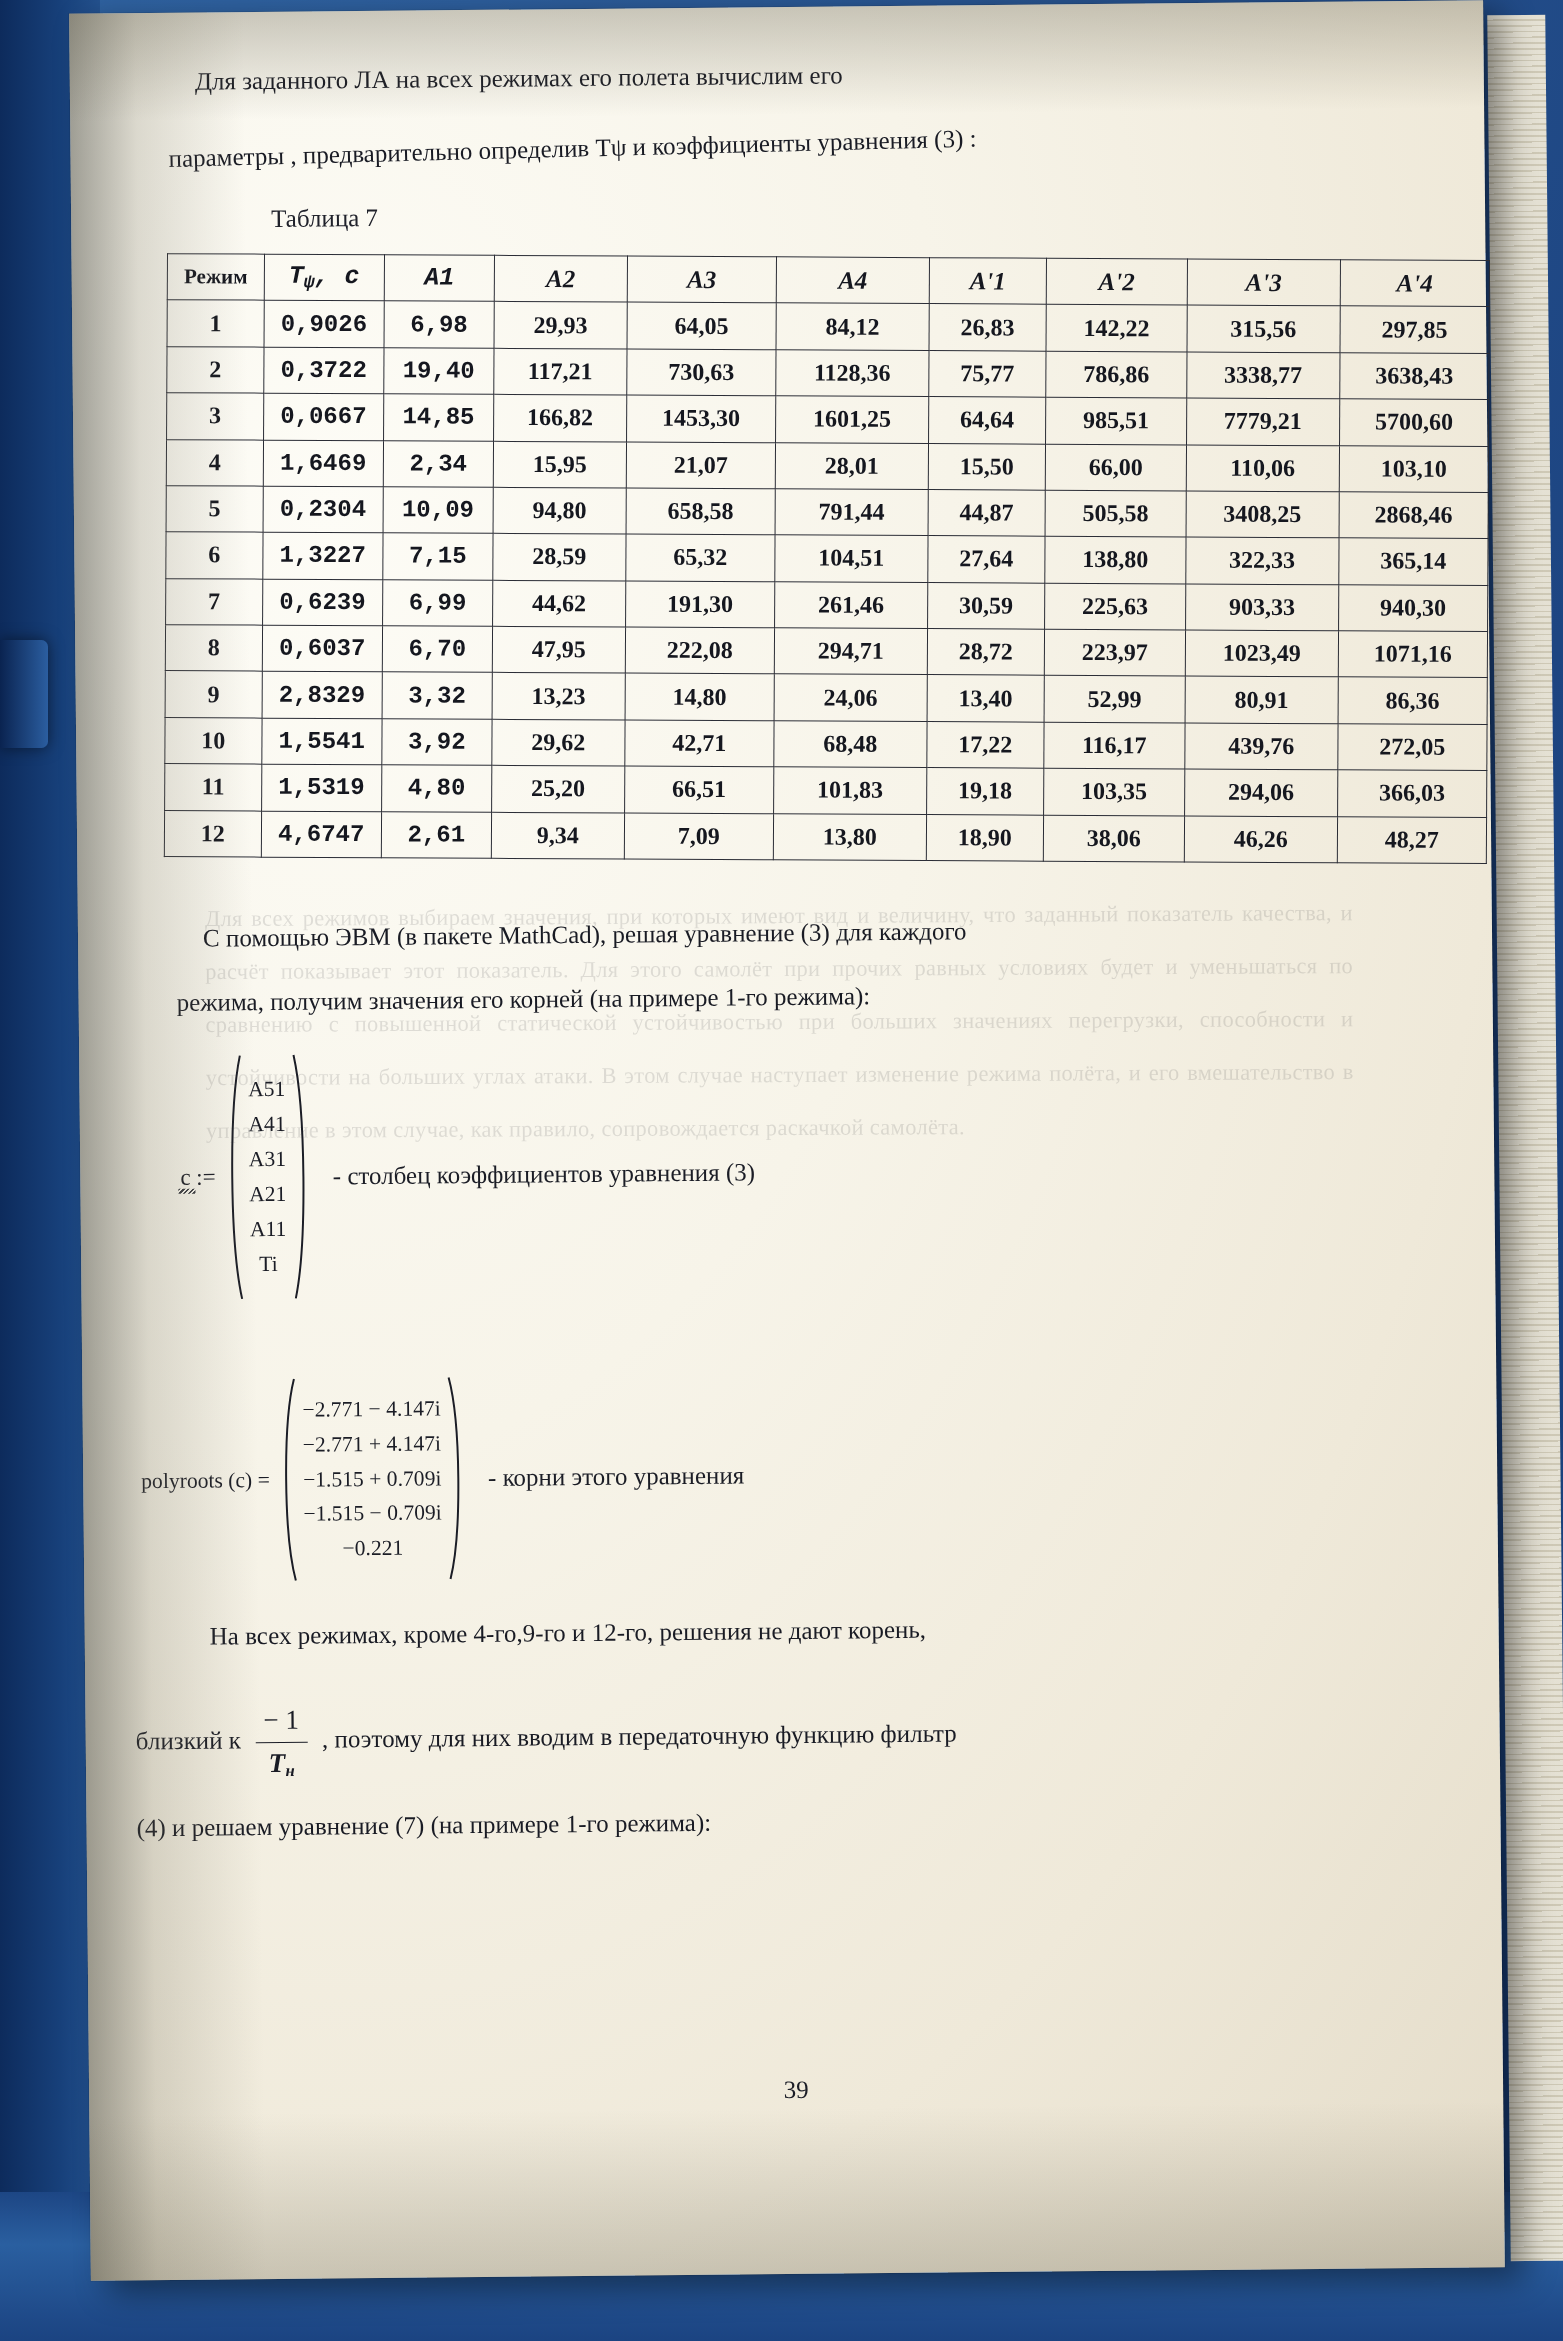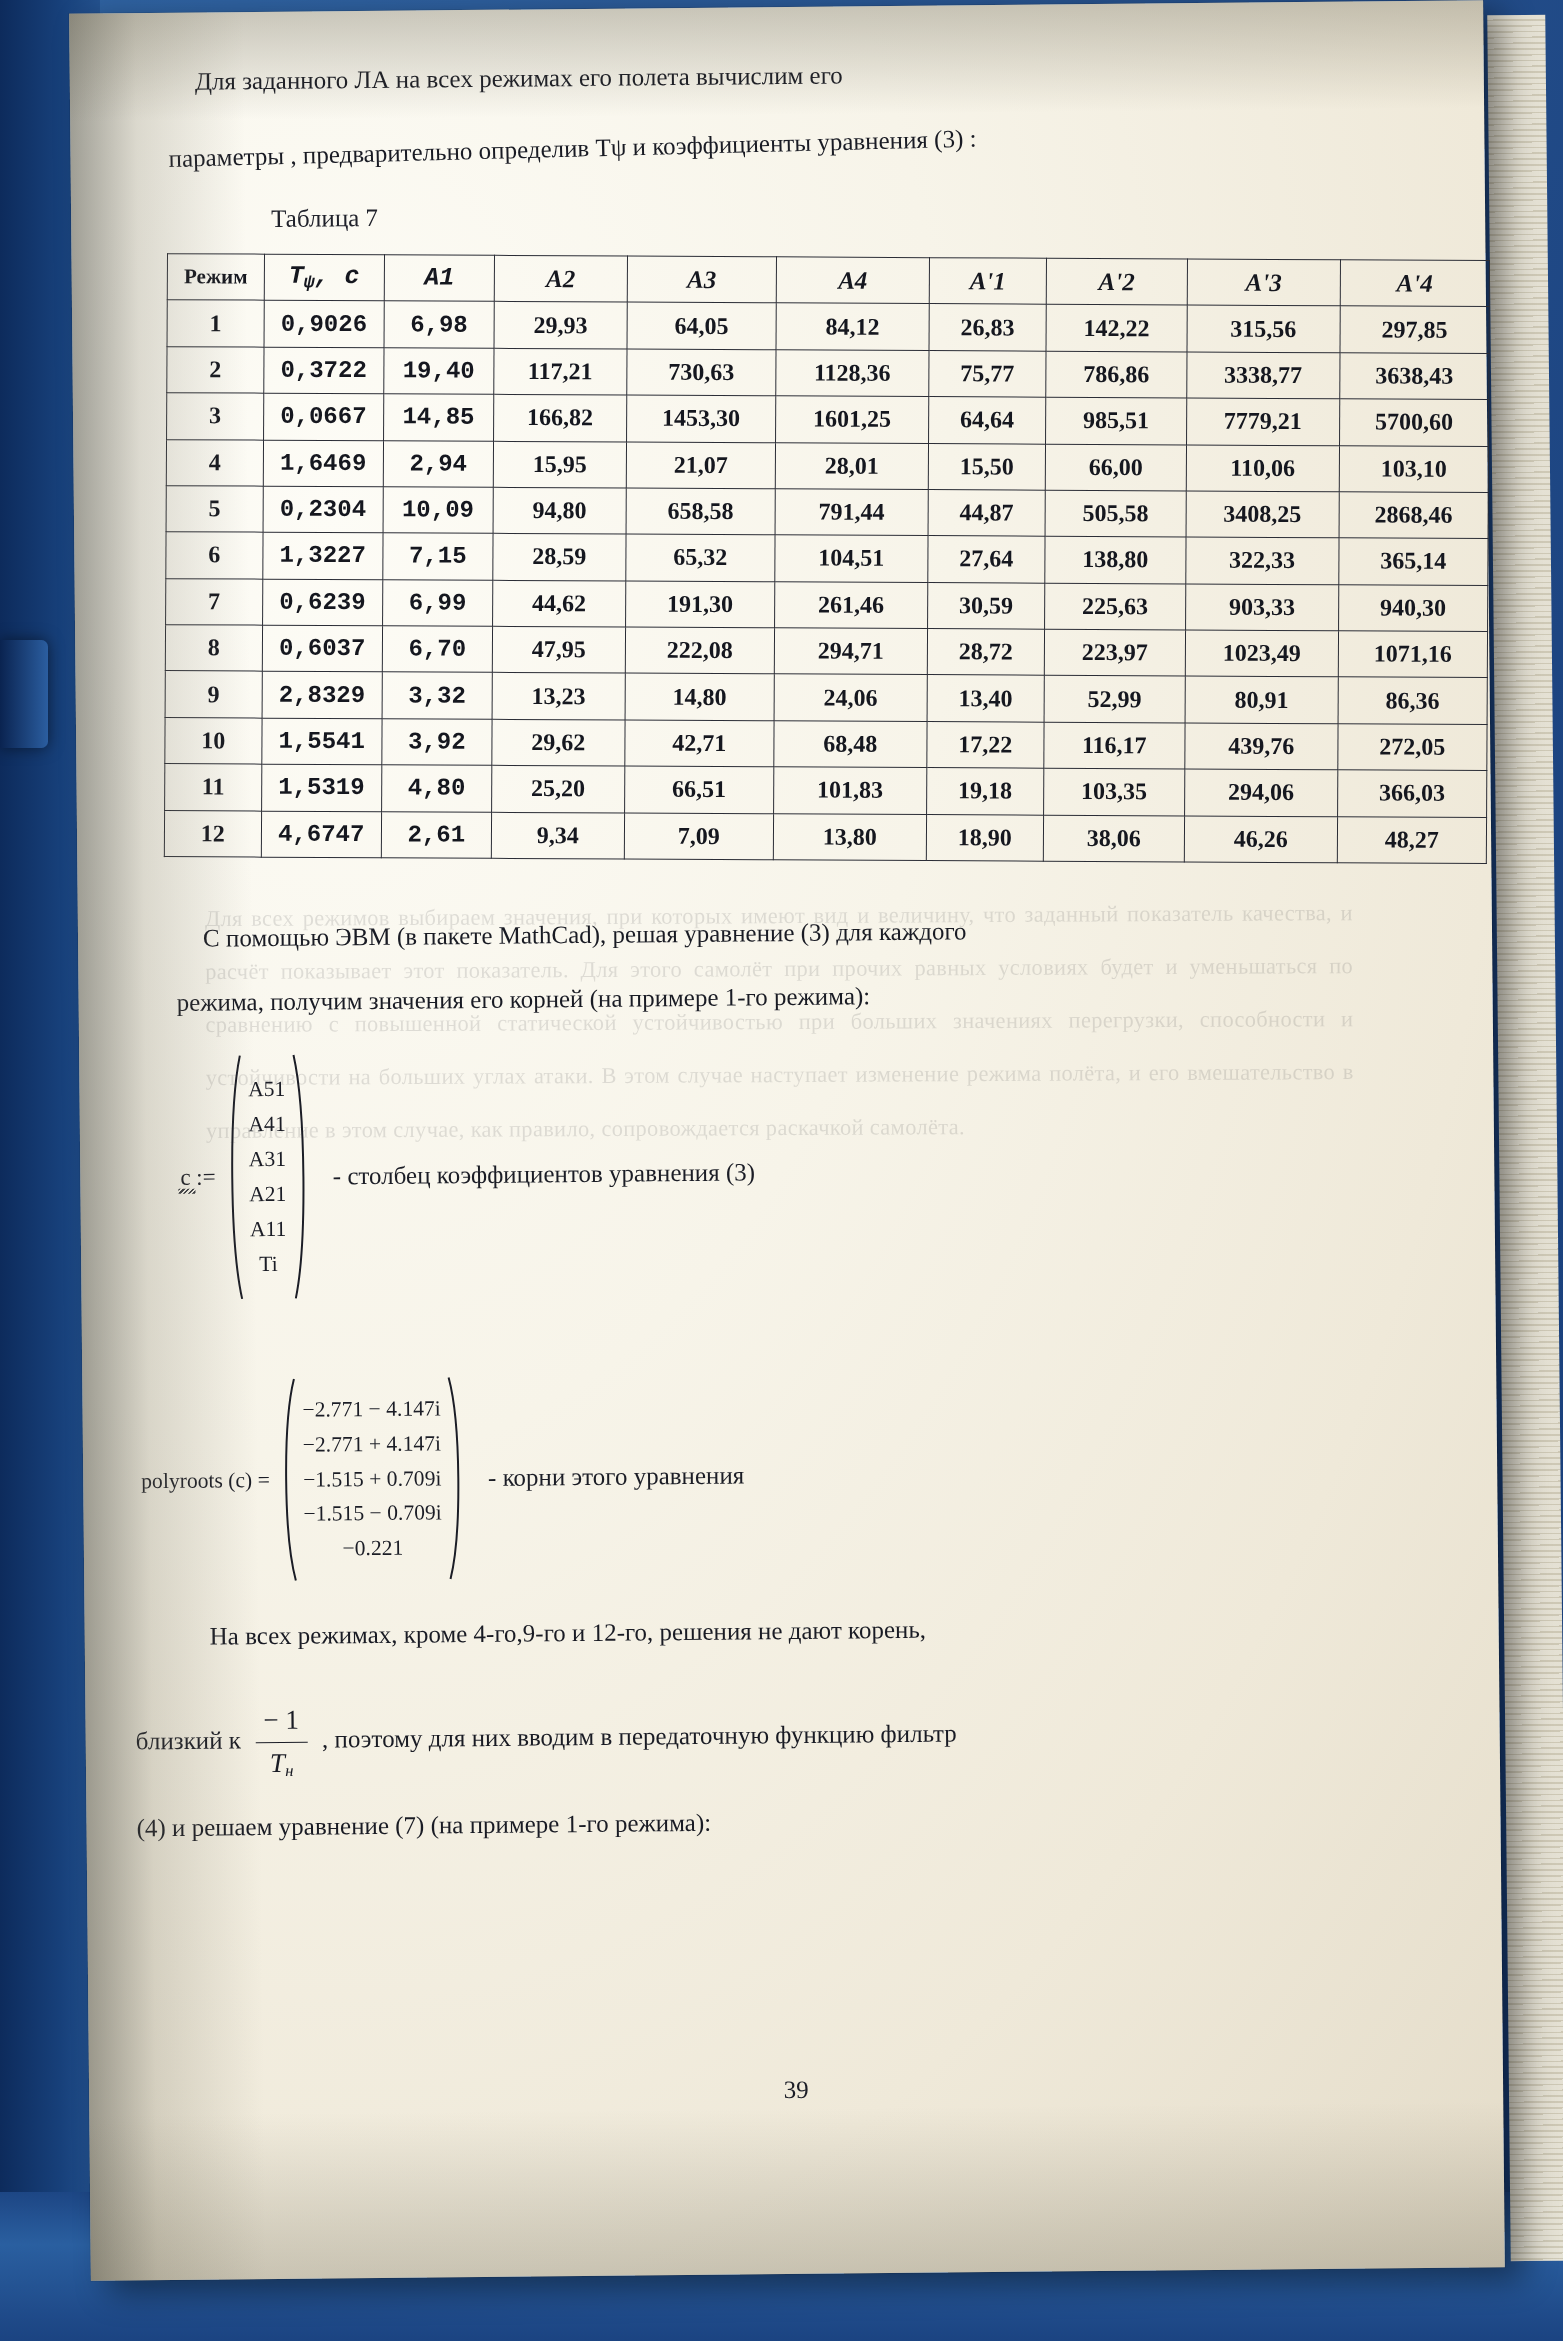--- a/index.html
+++ b/index.html
@@ -225,21 +225,21 @@
   }
 
   
   .frac {
     display: inline-block;
     vertical-align: -0.95em;
     text-align: center;
     margin: 0 8.3px;
   }
   .frac .num { font-size: 27px; padding: 0 8.3px; display:block; }
-  .frac .den { font-size: 27px; padding: 0 8.3px; display:block; font-style: italic; border-top: 1.7px solid #1b1d26; }
+  .frac .den { font-size: 27px; padding: 0 8.3px; display:block; font-style: italic; border-top: 1.7px solid #1b1d26; font-weight: bold; }
   .frac .den .sub { font-size: .62em; }
 
   #page-number {
     position: absolute;
     left: 0;
     top: 2069px;
     width: 1414px;
     text-align: center;
     font-size: 25px;
     color: #1b1d26;
@@ -321,21 +321,21 @@
               <td class="c4">1453,30</td>
               <td class="c5">1601,25</td>
               <td class="c6">64,64</td>
               <td class="c7">985,51</td>
               <td class="c8">7779,21</td>
               <td class="c9">5700,60</td>
             </tr>
             <tr>
               <td class="c0 regcol">4</td>
               <td class="c1">1,6469</td>
-              <td class="c2">2,94</td>
+              <td class="c2">2,34</td>
               <td class="c3">15,95</td>
               <td class="c4">21,07</td>
               <td class="c5">28,01</td>
               <td class="c6">15,50</td>
               <td class="c7">66,00</td>
               <td class="c8">110,06</td>
               <td class="c9">103,10</td>
             </tr>
             <tr>
               <td class="c0 regcol">5</td>

